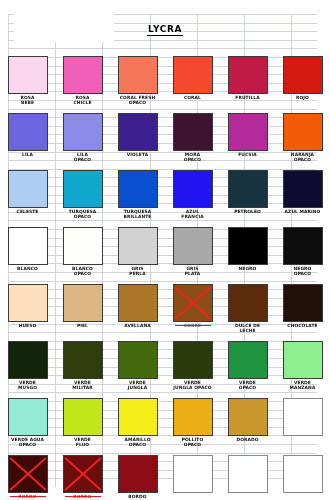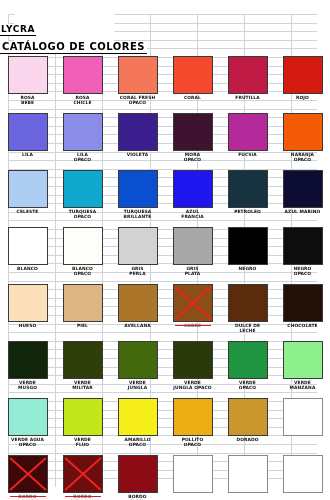--- a/index.html
+++ b/index.html
@@ -26,20 +26,21 @@
     background-position:0 14px, 8px 0;
   }
   #sheetmask-top{position:absolute;left:0;top:0;width:330px;height:14px;background:#fff;}
   #sheetmask-left{position:absolute;left:0;top:0;width:8px;height:500px;background:#fff;}
   #sheetmask-bottom{position:absolute;left:0;top:487px;width:330px;height:13px;background:#fff;}
   #sheetmask-right{position:absolute;left:317px;top:0;width:13px;height:500px;background:#fff;}
 
   
   .titlewrap{
     position:absolute;left:0;top:18px;width:330px;
+    text-align:center;
     z-index:5;
   }
   .t-line1{
     font-family:"DejaVu Sans", sans-serif;
     font-size:9px;font-weight:700;letter-spacing:.6px;
     color:#000;display:inline-block;
     border-bottom:1px solid #000;
     padding:0 1px 1px 1px;
     background:#fff;
   }
@@ -134,21 +135,20 @@
 <div id="sheet"></div>
 <div id="sheetmask-top"></div>
 <div id="sheetmask-left"></div>
 <div id="sheetmask-bottom"></div>
 <div id="sheetmask-right"></div>
 
 <div class="title-blank"></div>
 
 <div class="titlewrap">
   <div><span class="t-line1">LYCRA</span></div>
-  <div><span class="t-line2">CATÁLOGO DE COLORES</span></div>
 </div>
 
 <div class="grid" id="swatch-grid">
     <div class="row">
       <div class="cell">
         <div class="swatch-holder">
           <div class="swatch" style="background: rgb(250, 214, 236);"></div>
         </div>
         <div class="label">ROSA
 BEBE</div>

